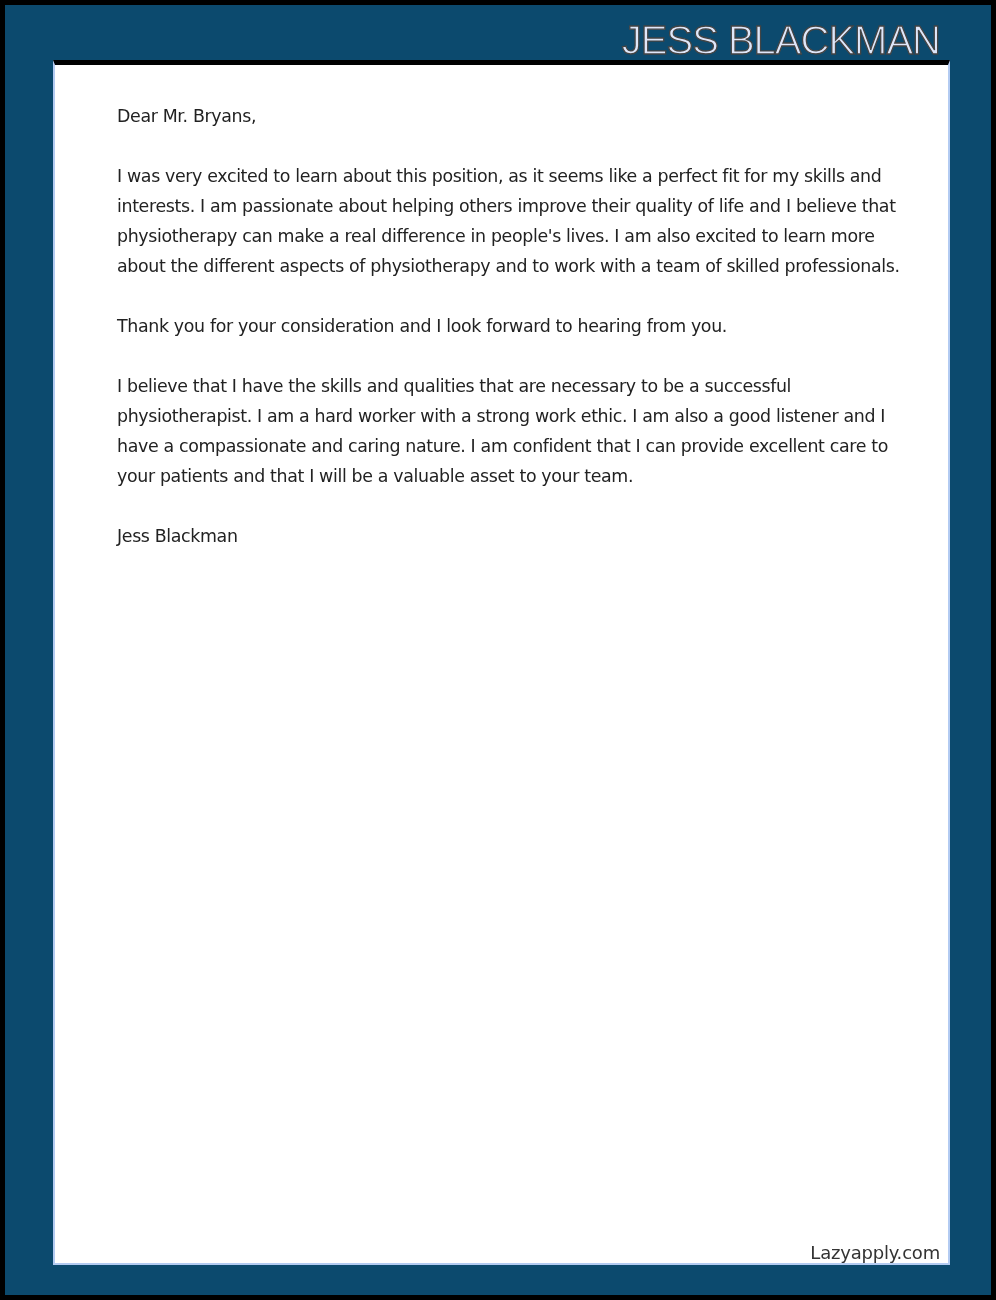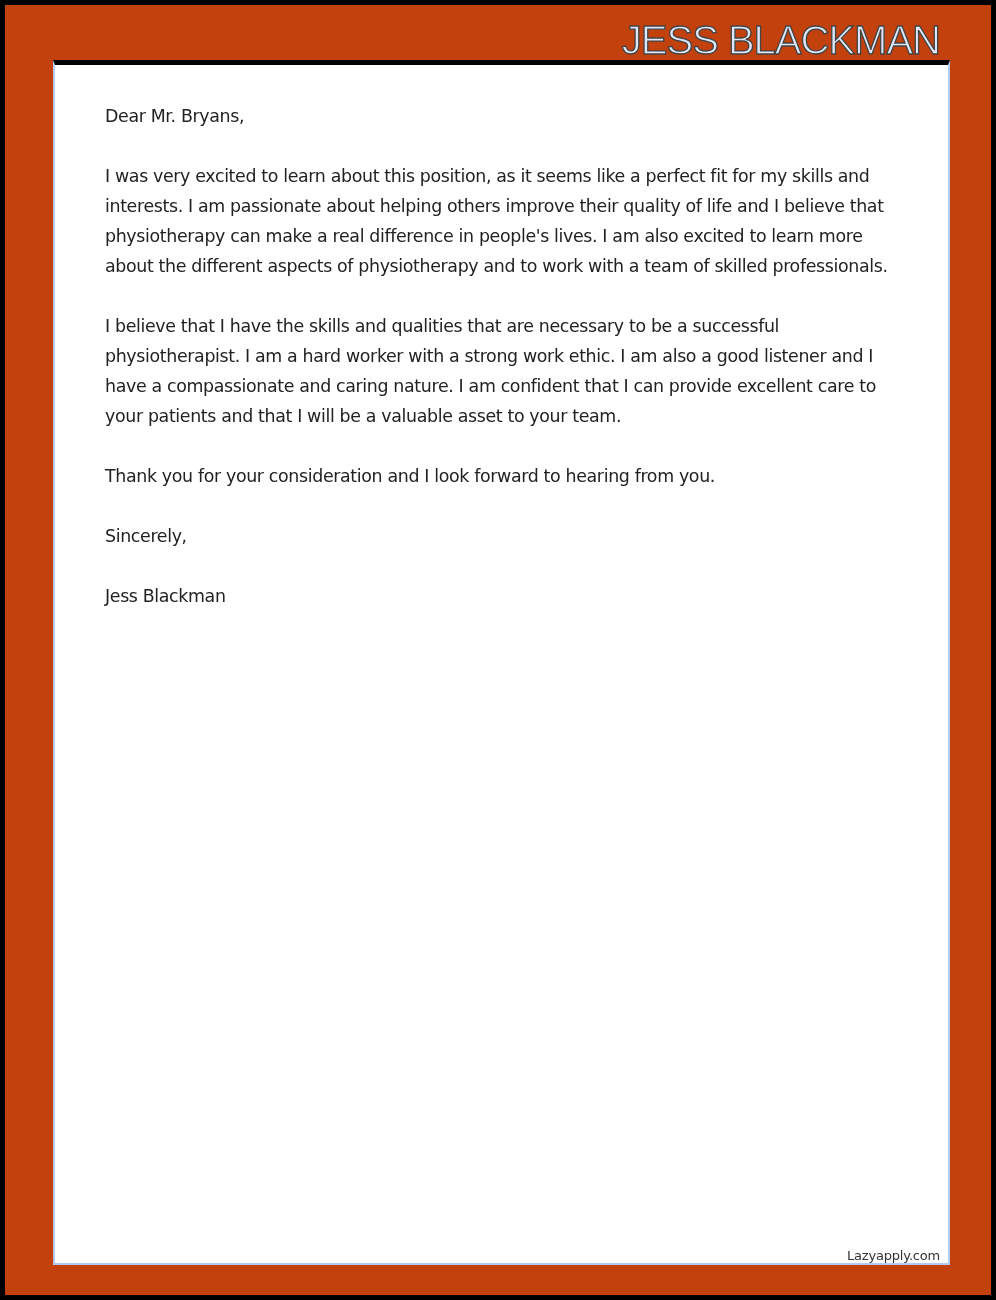--- a/index.html
+++ b/index.html
@@ -4,21 +4,21 @@
   <style>
     html, body { margin: 0; padding: 0; }
     body {
       width: 996px; height: 1300px;
       position: relative; overflow: hidden;
       background: #000;
       font-family: "DejaVu Sans", sans-serif;
     }
     .frame {
       position: absolute; left: 5px; top: 5px; right: 5px; bottom: 5px;
-      background: #c2410c;
+      background: #0c4a6e;
     }
     .name-heading {
       position: absolute;
       right: 51px; top: 13px;
       font-family: "Liberation Sans", sans-serif;
       font-size: 40px;
       line-height: 44px;
       letter-spacing: -1px;
       color: #dfe7fa;
       -webkit-text-stroke: 1.3px #444;
@@ -38,43 +38,42 @@
     .letter {
       position: absolute;
       left: 50px; top: 36px;
       width: 800px;
       font-family: "DejaVu Sans", sans-serif;
       font-size: 17.4px;
       line-height: 30px;
       color: #222;
       letter-spacing: -0.35px;
     }
-    .letter p { margin: 0 0 30px 0; }
+    .letter p { margin: 0 0 30px 12px; }
     .letter p.sig { margin-bottom: 10px; }
     .date { color: #1e88e5; margin: 0; }
     .footer {
       position: absolute;
       right: 8px; bottom: 0px;
       font-family: "DejaVu Sans", sans-serif;
-      font-size: 13px;
+      font-size: 18px;
       color: #333;
       letter-spacing: -0.2px;
     }
   </style>
 </head>
 <body>
 
 <div class="frame">
   <div class="name-heading">JESS BLACKMAN</div>
 
   <div class="page">
     <div class="letter">
       <p>Dear Mr. Bryans,</p>
       <p>I was very excited to learn about this position, as it seems like a perfect fit for my skills and interests. I am passionate about helping others improve their quality of life and I believe that physiotherapy can make a real difference in people's lives. I am also excited to learn more about the different aspects of physiotherapy and to work with a team of skilled professionals.</p>
+      <p>Thank you for your consideration and I look forward to hearing from you.</p>
       <p>I believe that I have the skills and qualities that are necessary to be a successful physiotherapist. I am a hard worker with a strong work ethic. I am also a good listener and I have a compassionate and caring nature. I am confident that I can provide excellent care to your patients and that I will be a valuable asset to your team.</p>
-      <p>Thank you for your consideration and I look forward to hearing from you.</p>
-      <p>Sincerely,</p>
       <p class="sig">Jess Blackman</p>
     </div>
 
     <div class="footer">Lazyapply.com</div>
   </div>
 </div>
 
 </body></html>

